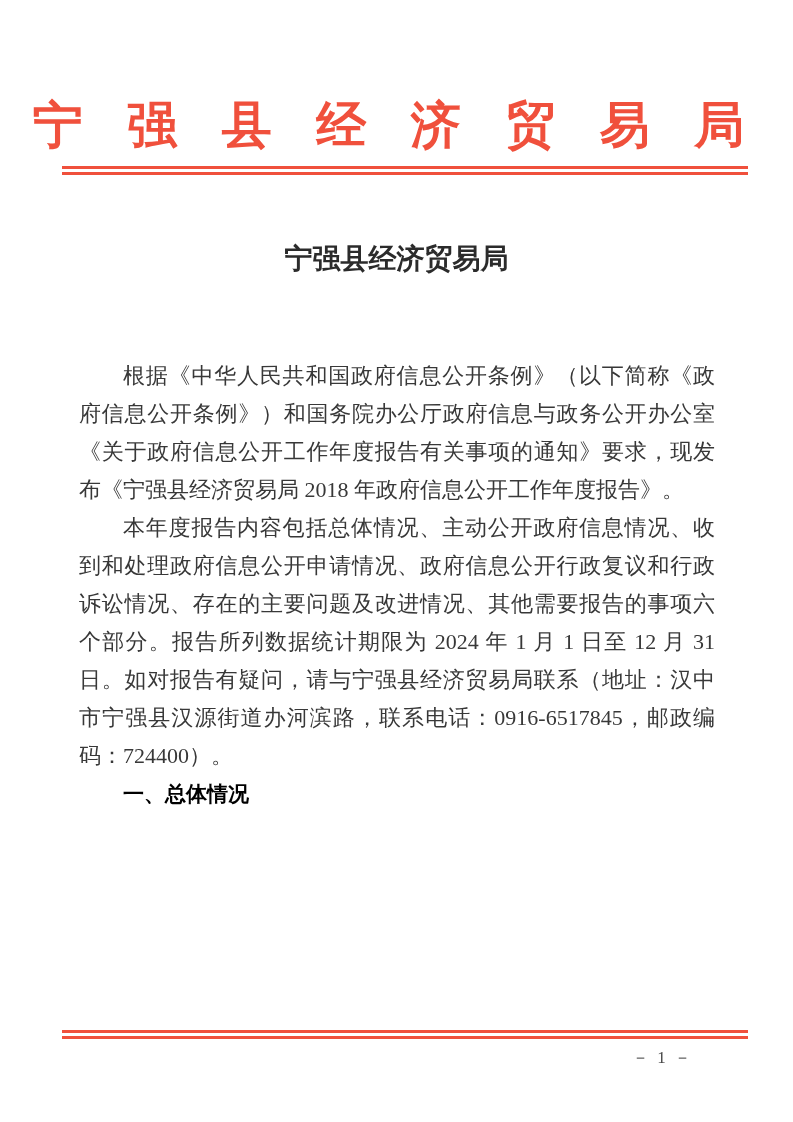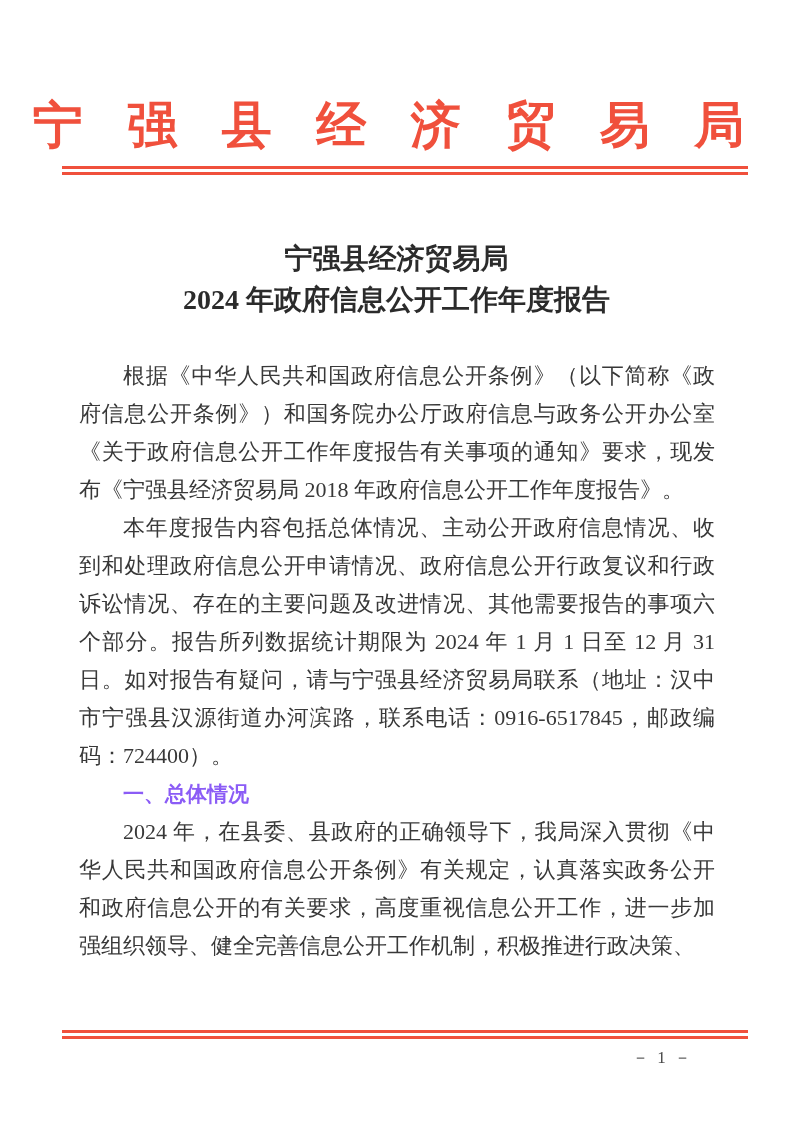--- a/index.html
+++ b/index.html
@@ -81,21 +81,21 @@
   .doc-body p {
     text-indent: 2em;
     margin: 0;
   }
   .section-heading {
     font-family: "Liberation Sans", "DejaVu Sans", sans-serif;
     font-weight: bold;
     font-size: 21px;
     line-height: 38px;
     text-indent: 2.1em;
-    color: #8b5cf6;
+    color: #000000;
   }
 
   
   .page-number {
     position: absolute;
     top: 1046px;
     right: 100px;
     font-size: 17px;
     line-height: 24px;
     color: #4a4a4a;
@@ -113,28 +113,26 @@
   </div>
 
   <div class="double-rule rule-top">
     <div class="line-a"></div>
     <div class="line-gap"></div>
     <div class="line-b"></div>
   </div>
 
   <div class="doc-title">
     <div class="title-line">宁强县经济贸易局</div>
-    <div class="title-line">2024 年政府信息公开工作年度报告</div>
   </div>
 
   <div class="doc-body">
     <p>根据《中华人民共和国政府信息公开条例》（以下简称《政府信息公开条例》）和国务院办公厅政府信息与政务公开办公室《关于政府信息公开工作年度报告有关事项的通知》要求，现发布《宁强县经济贸易局 2018 年政府信息公开工作年度报告》。</p>
     <p>本年度报告内容包括总体情况、主动公开政府信息情况、收到和处理政府信息公开申请情况、政府信息公开行政复议和行政诉讼情况、存在的主要问题及改进情况、其他需要报告的事项六个部分。报告所列数据统计期限为 2024 年 1 月 1 日至 12 月 31 日。如对报告有疑问，请与宁强县经济贸易局联系（地址：汉中市宁强县汉源街道办河滨路，联系电话：0916-6517845，邮政编码：724400）。</p>
     <div class="section-heading">一、总体情况</div>
-    <p>2024 年，在县委、县政府的正确领导下，我局深入贯彻《中华人民共和国政府信息公开条例》有关规定，认真落实政务公开和政府信息公开的有关要求，高度重视信息公开工作，进一步加强组织领导、健全完善信息公开工作机制，积极推进行政决策、</p>
   </div>
 
   <div class="double-rule rule-bottom">
     <div class="line-a"></div>
     <div class="line-gap"></div>
     <div class="line-b"></div>
   </div>
 
   <div class="page-number">－ 1 －</div>
 

